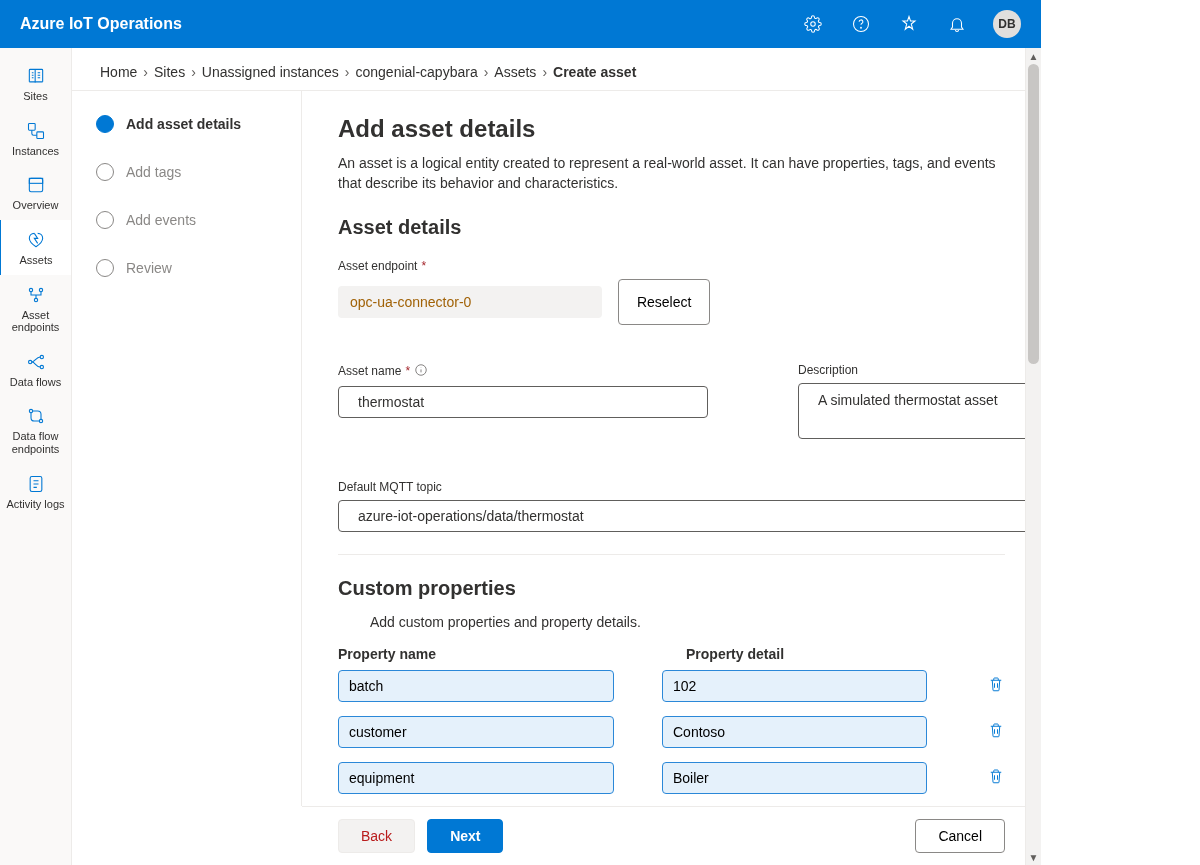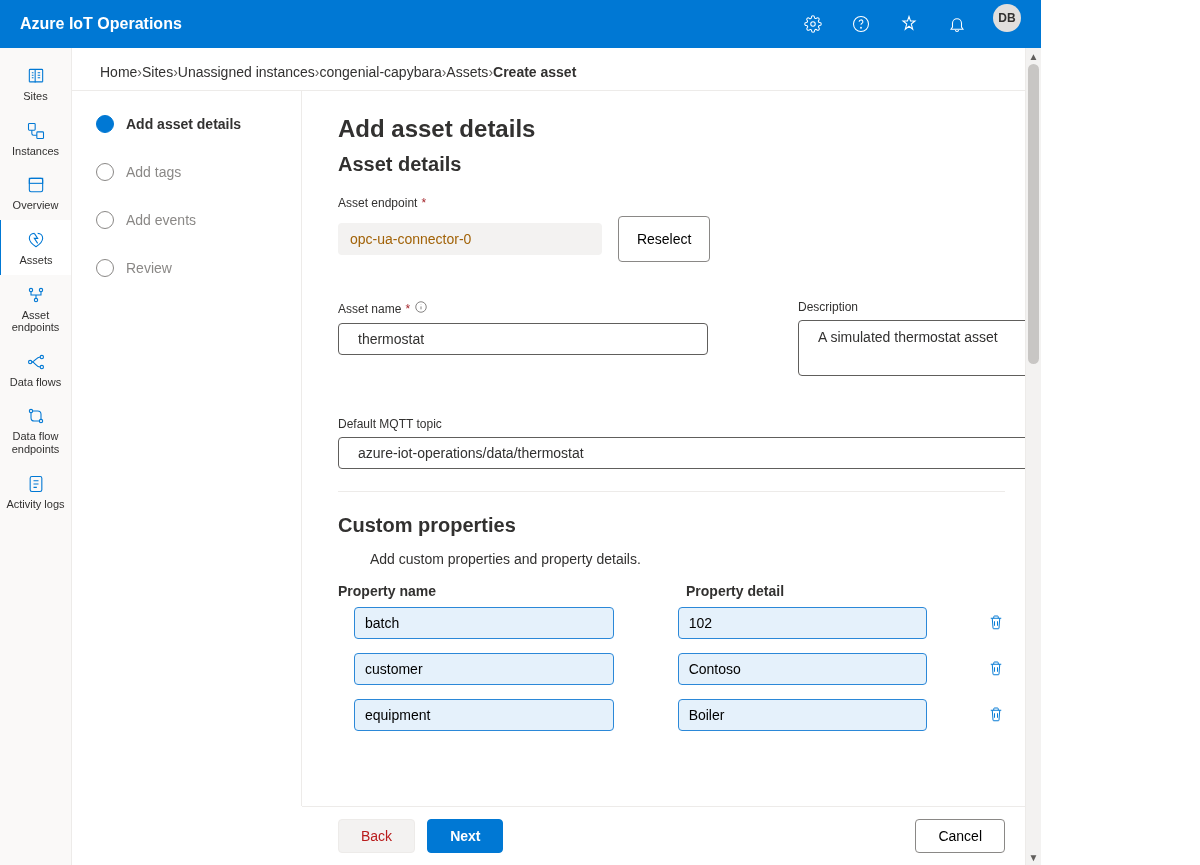--- a/index.html
+++ b/index.html
@@ -2,38 +2,38 @@
 <html><head>
 <meta charset="utf-8">
 <style>
   * { box-sizing: border-box; margin: 0; padding: 0; }
   html, body { height: 100%; font-family: "Segoe UI", -apple-system, BlinkMacSystemFont, sans-serif; font-size: 14px; color: #323130; background: #fff; }
   .root { display: flex; flex-direction: column; width: 1041px; height: 865px; overflow: hidden; position: relative; }
 
   
   .header { height: 48px; background: #0078D4; color: #fff; display: flex; align-items: center; padding: 0 20px; }
   .header-title { font-size: 16px; font-weight: 600; flex: 1; }
-  .header-icons { display: flex; gap: 8px; }
+  .header-icons { display: flex; align-items: center; gap: 8px; }
   .header-icon { width: 40px; height: 40px; display: flex; align-items: center; justify-content: center; cursor: pointer; border-radius: 4px; }
   .header-icon svg { width: 18px; height: 18px; fill: none; stroke: #fff; stroke-width: 1.4; }
   .avatar { width: 28px; height: 28px; border-radius: 50%; background: #E1DFDD; color: #323130; display: flex; align-items: center; justify-content: center; font-size: 12px; font-weight: 600; margin-left: 8px; cursor: pointer; }
 
   
   .body { display: flex; flex: 1; min-height: 0; }
 
   
   .nav-rail { width: 72px; background: #FAF9F8; border-right: 1px solid #EDEBE9; display: flex; flex-direction: column; padding-top: 8px; }
   .nav-item { display: flex; flex-direction: column; align-items: center; justify-content: center; padding: 10px 4px 8px; gap: 4px; cursor: pointer; font-size: 11px; color: #323130; text-align: center; line-height: 1.15; }
   .nav-item.active { background: #fff; border-left: 2px solid #0078D4; margin-left: -1px; }
   .nav-item svg { width: 20px; height: 20px; stroke: #0078D4; fill: none; stroke-width: 1.3; }
   .nav-item .label { max-width: 64px; }
 
   
   .main { flex: 1; display: flex; flex-direction: column; min-width: 0; position: relative; }
-  .breadcrumbs { padding: 16px 28px 10px; font-size: 14px; display: flex; flex-wrap: wrap; gap: 0; align-items: center; }
+  .breadcrumbs { padding: 16px 28px 10px; font-size: 14px; display: flex; flex-wrap: wrap; gap: 6px; align-items: center; }
   .crumb { cursor: pointer; }
   .crumb.current { font-weight: 600; cursor: default; }
   .crumb-sep { color: #605E5C; }
 
   .content-wrap { flex: 1; display: flex; min-height: 0; border-top: 1px solid #EDEBE9; position: relative; }
 
   
   .steps { width: 230px; padding: 24px 12px 24px 24px; border-right: 1px solid #EDEBE9; }
   .step { display: flex; align-items: center; gap: 12px; margin-bottom: 30px; cursor: pointer; }
   .step-bullet { width: 18px; height: 18px; border-radius: 50%; border: 1.5px solid #8A8886; flex-shrink: 0; }
@@ -62,21 +62,21 @@
   textarea.text-input { height: 56px; resize: none; line-height: 1.4; }
   input.text-input.wide { width: 798px; }
 
   hr.divider { border: none; border-top: 1px solid #EDEBE9; margin: 22px 0; }
 
   .sub-desc { font-size: 14px; margin-bottom: 16px; margin-left: 32px; }
   .props-header { display: flex; gap: 48px; font-weight: 600; font-size: 14px; margin-bottom: 8px; }
   .props-header .ph1 { width: 300px; }
   .props-header .ph2 { width: 288px; }
   .prop-row { display: flex; align-items: center; gap: 48px; margin-bottom: 14px; }
-  .prop-row input { width: 300px; padding: 7px 10px; border: 1px solid #2B88D8; background: #E5F1FB; border-radius: 4px; font-size: 14px; font-family: inherit; margin-left: 16px; }
+  .prop-row input { width: 300px; padding: 7px 10px; border: 1px solid #2B88D8; background: #E5F1FB; border-radius: 4px; font-size: 14px; font-family: inherit; }
   .prop-row input.detail { width: 288px; }
   .delete-icon { cursor: pointer; margin-left: 12px; }
   .delete-icon svg { width: 18px; height: 20px; stroke: #0078D4; fill: none; stroke-width: 1.3; }
 
   
   .footer { border-top: 1px solid #EDEBE9; padding: 12px 36px 12px; display: flex; align-items: center; background: #fff; margin-left: 230px; }
   .btn { padding: 8px 22px; border-radius: 4px; font-size: 14px; font-family: inherit; cursor: pointer; }
   .btn-back { background: #F3F2F1; border: 1px solid #EDEBE9; color: #b91c1c; cursor: not-allowed; margin-right: 12px; }
   .btn-primary { background: #0078D4; color: #fff; border: 1px solid #0078D4; font-weight: 600; }
   .btn-cancel { background: #fff; border: 1px solid #8A8886; margin-left: auto; }
@@ -221,20 +221,21 @@
           </div>
           <div class="step">
             <div class="step-bullet"></div>
             <div class="step-label">Review</div>
           </div>
         </div>
 
         <div class="form-scroll">
 
           <h1 class="page-title">Add asset details</h1>
+          <p class="page-desc">An asset is a logical entity created to represent a real-world asset. It can have properties, tags, and events that describe its behavior and characteristics.</p>
 
           <h2 class="section-title">Asset details</h2>
 
           <div class="field-group">
             <div class="field-label">
               <span>Asset endpoint</span>
               <span class="req-star">*</span>
             </div>
             <span class="readonly-field">opc-ua-connector-0</span>
             <button class="btn-secondary">Reselect</button>

